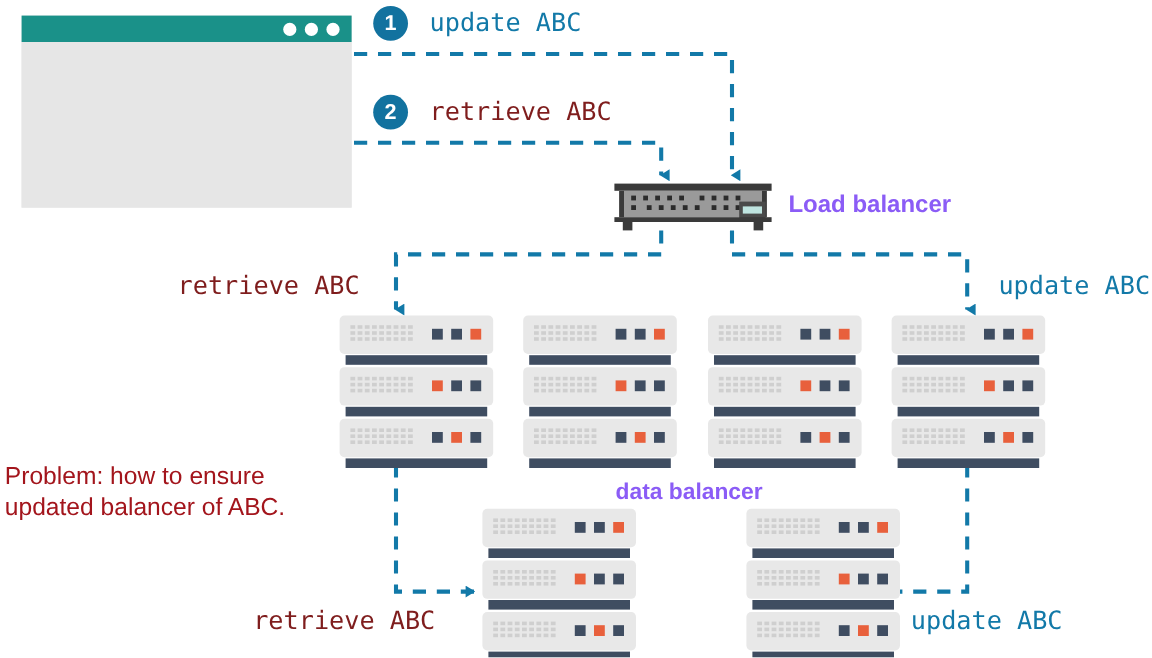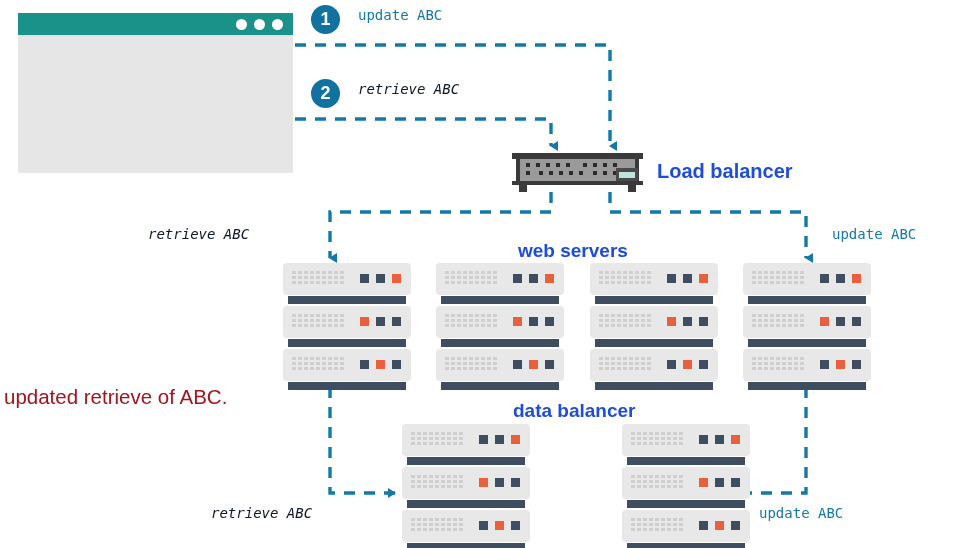--- a/index.html
+++ b/index.html
@@ -44,38 +44,38 @@
     font-size:18px;font-weight:bold;
     display:flex;align-items:center;justify-content:center;
     font-family:"Liberation Sans", sans-serif;
   }
   #step-1-badge{left:311px;top:5px;}
   #step-2-badge{left:311px;top:79px;}
 
   
   .mono-label{
     font-family:"DejaVu Sans Mono", monospace;
-    font-size:14px;
+    font-size:21px;
     letter-spacing:0px;
     white-space:nowrap;
   }
   .mono-blue{color:#1279a8;}
-  .mono-red{color:#0f172a;font-style:italic;}
+  .mono-red{color:#7f1d1d;}
 
   #label-update-1{left:358px;top:7px;}
   #label-retrieve-2{left:358px;top:81px;}
   #label-retrieve-web{left:148px;top:226px;}
   #label-update-web{left:832px;top:226px;}
   #label-retrieve-data{left:211px;top:505px;}
   #label-update-data{left:759px;top:505px;}
 
   
   .section-caption{
     font-family:"Liberation Sans", sans-serif;
-    font-size:19px; font-weight:bold; color:#1d4ed8;
+    font-size:19px; font-weight:bold; color:#8b5cf6;
     white-space:nowrap;
   }
   #caption-load-balancer{left:657px;top:160px;font-size:20px;}
   #caption-web-servers{left:518px;top:240px;}
   #caption-data-servers{left:513px;top:400px;}
 
   
   #problem-text{
     left:4px; top:384px; width:270px;
     color:#a3151c;
@@ -217,30 +217,30 @@
         <div id="lb-screen-inner"></div>
       </div>
     </div>
     <div id="lb-bottom-edge"></div>
     <div class="lb-leg" id="lb-leg-left"></div>
     <div class="lb-leg" id="lb-leg-right"></div>
   </div>
 
   <div class="abs section-caption" id="caption-load-balancer">Load balancer</div>
 
-  <div class="abs section-caption" id="caption-web-servers">web servers</div>
   <div class="abs section-caption" id="caption-data-servers">data balancer</div>
 
   <div class="abs mono-label mono-red" id="label-retrieve-web">retrieve ABC</div>
   <div class="abs mono-label mono-blue" id="label-update-web">update ABC</div>
   <div class="abs mono-label mono-red" id="label-retrieve-data">retrieve ABC</div>
   <div class="abs mono-label mono-blue" id="label-update-data">update ABC</div>
 
   <div class="abs" id="problem-text">
-    <div>updated retrieve of ABC.</div>
+    <div>Problem: how to ensure</div>
+    <div>updated balancer of ABC.</div>
   </div>
 
   <div class="rack" id="web-server-1" style="left:283px;top:263px;width:128px;height:124px;">
       <div class="rack-unit" style="top: 0px;">
         <div class="rack-chassis">
           <div class="dot-grid">
             <i></i>
             <i></i>
             <i></i>
             <i></i>

